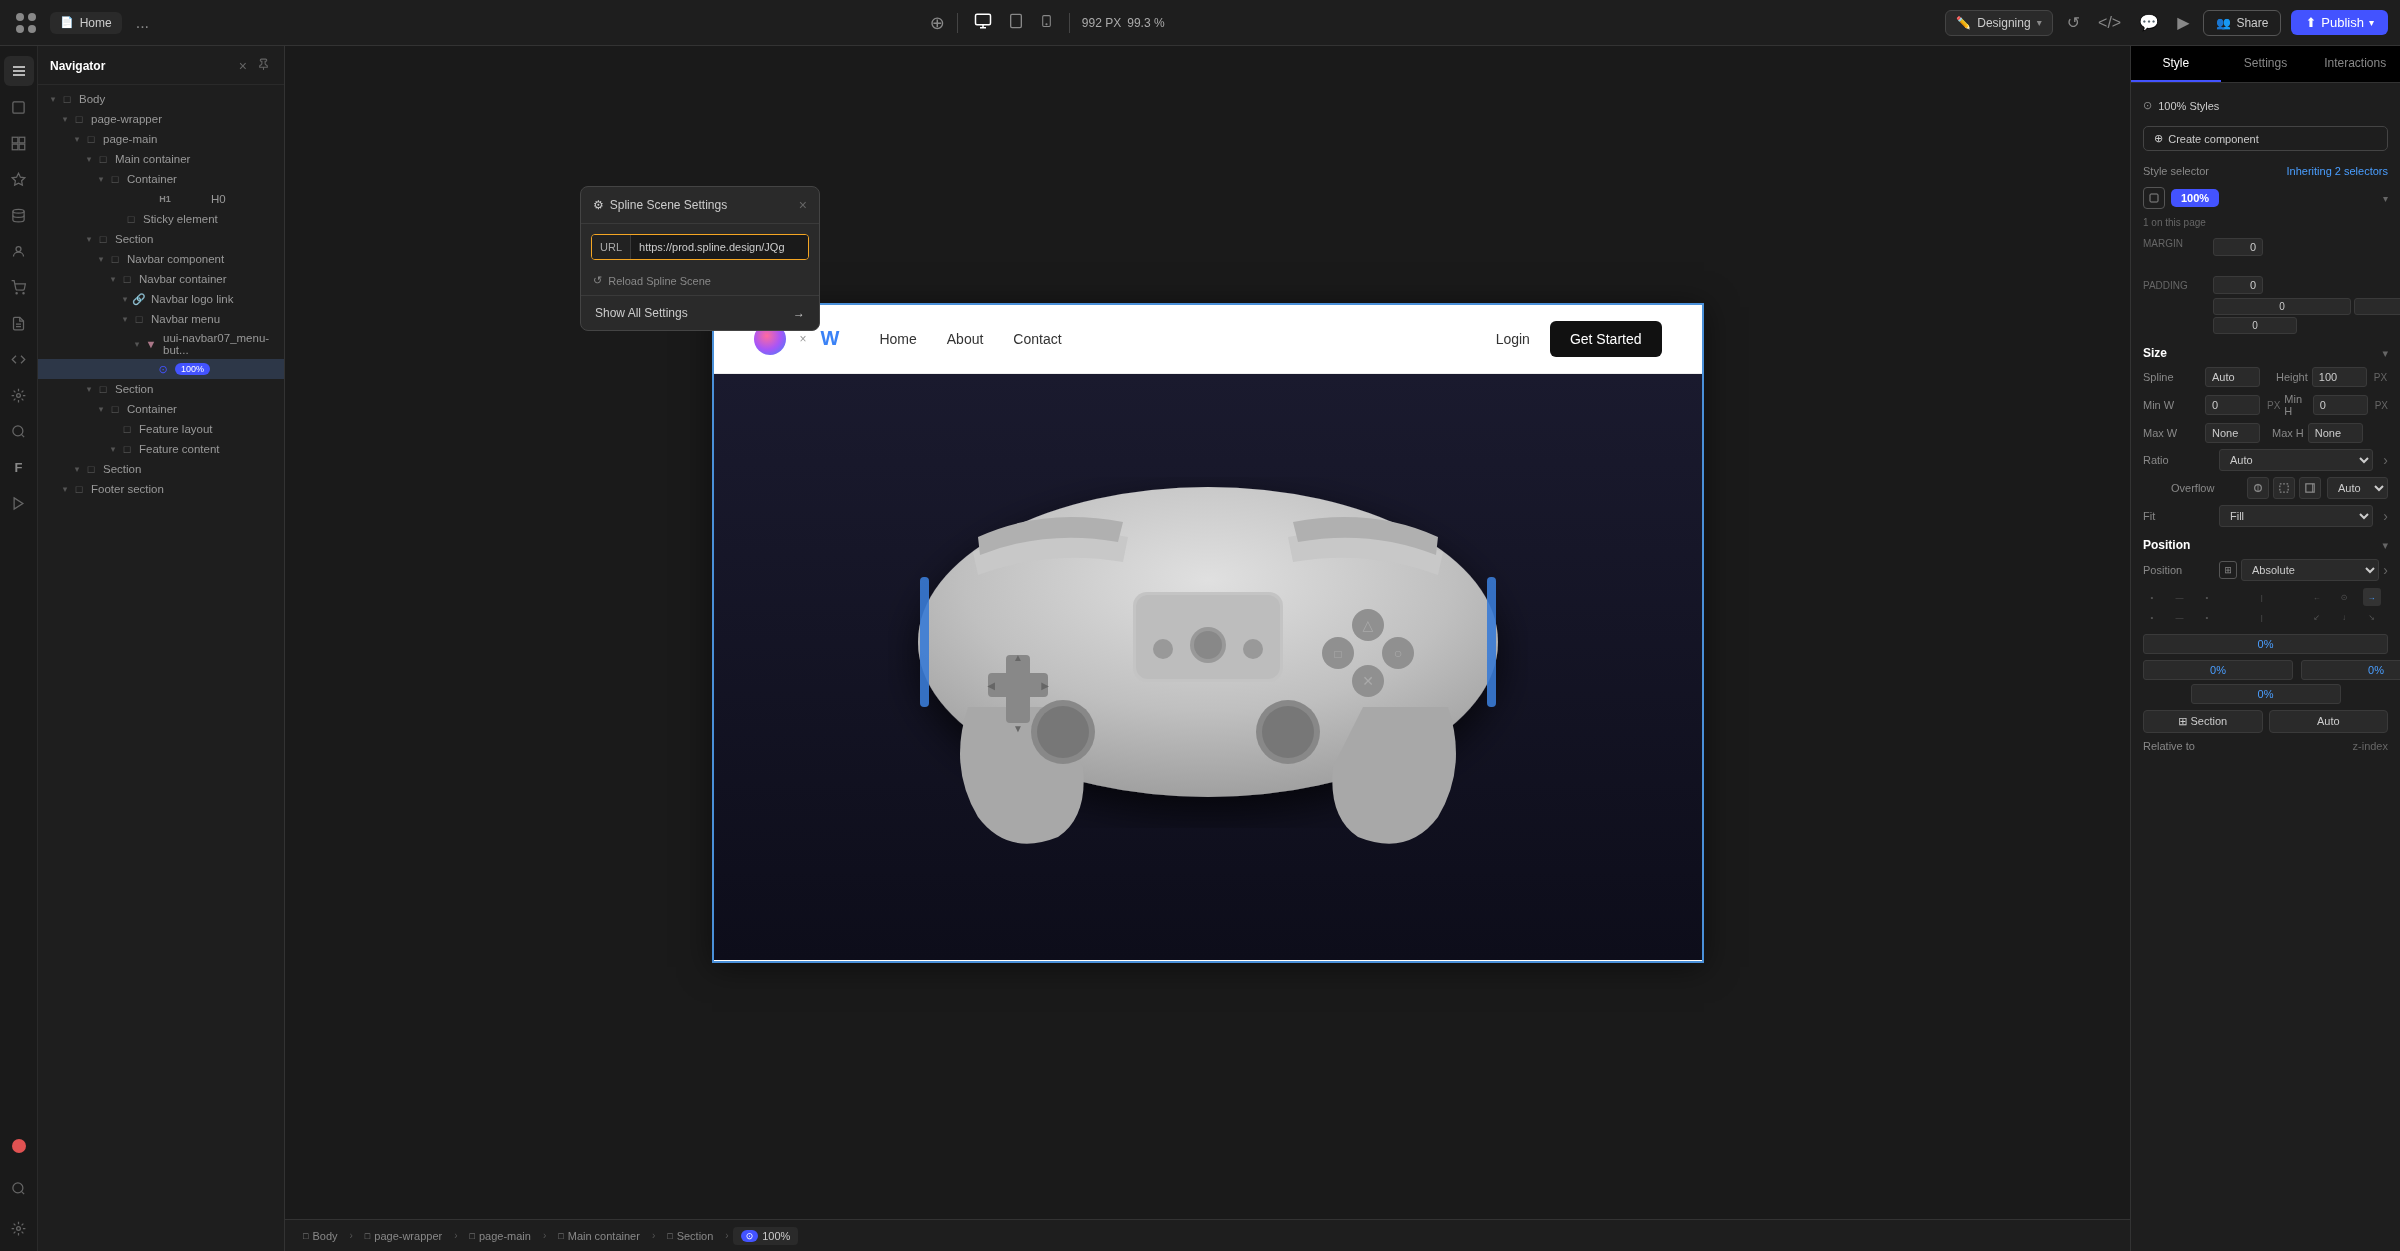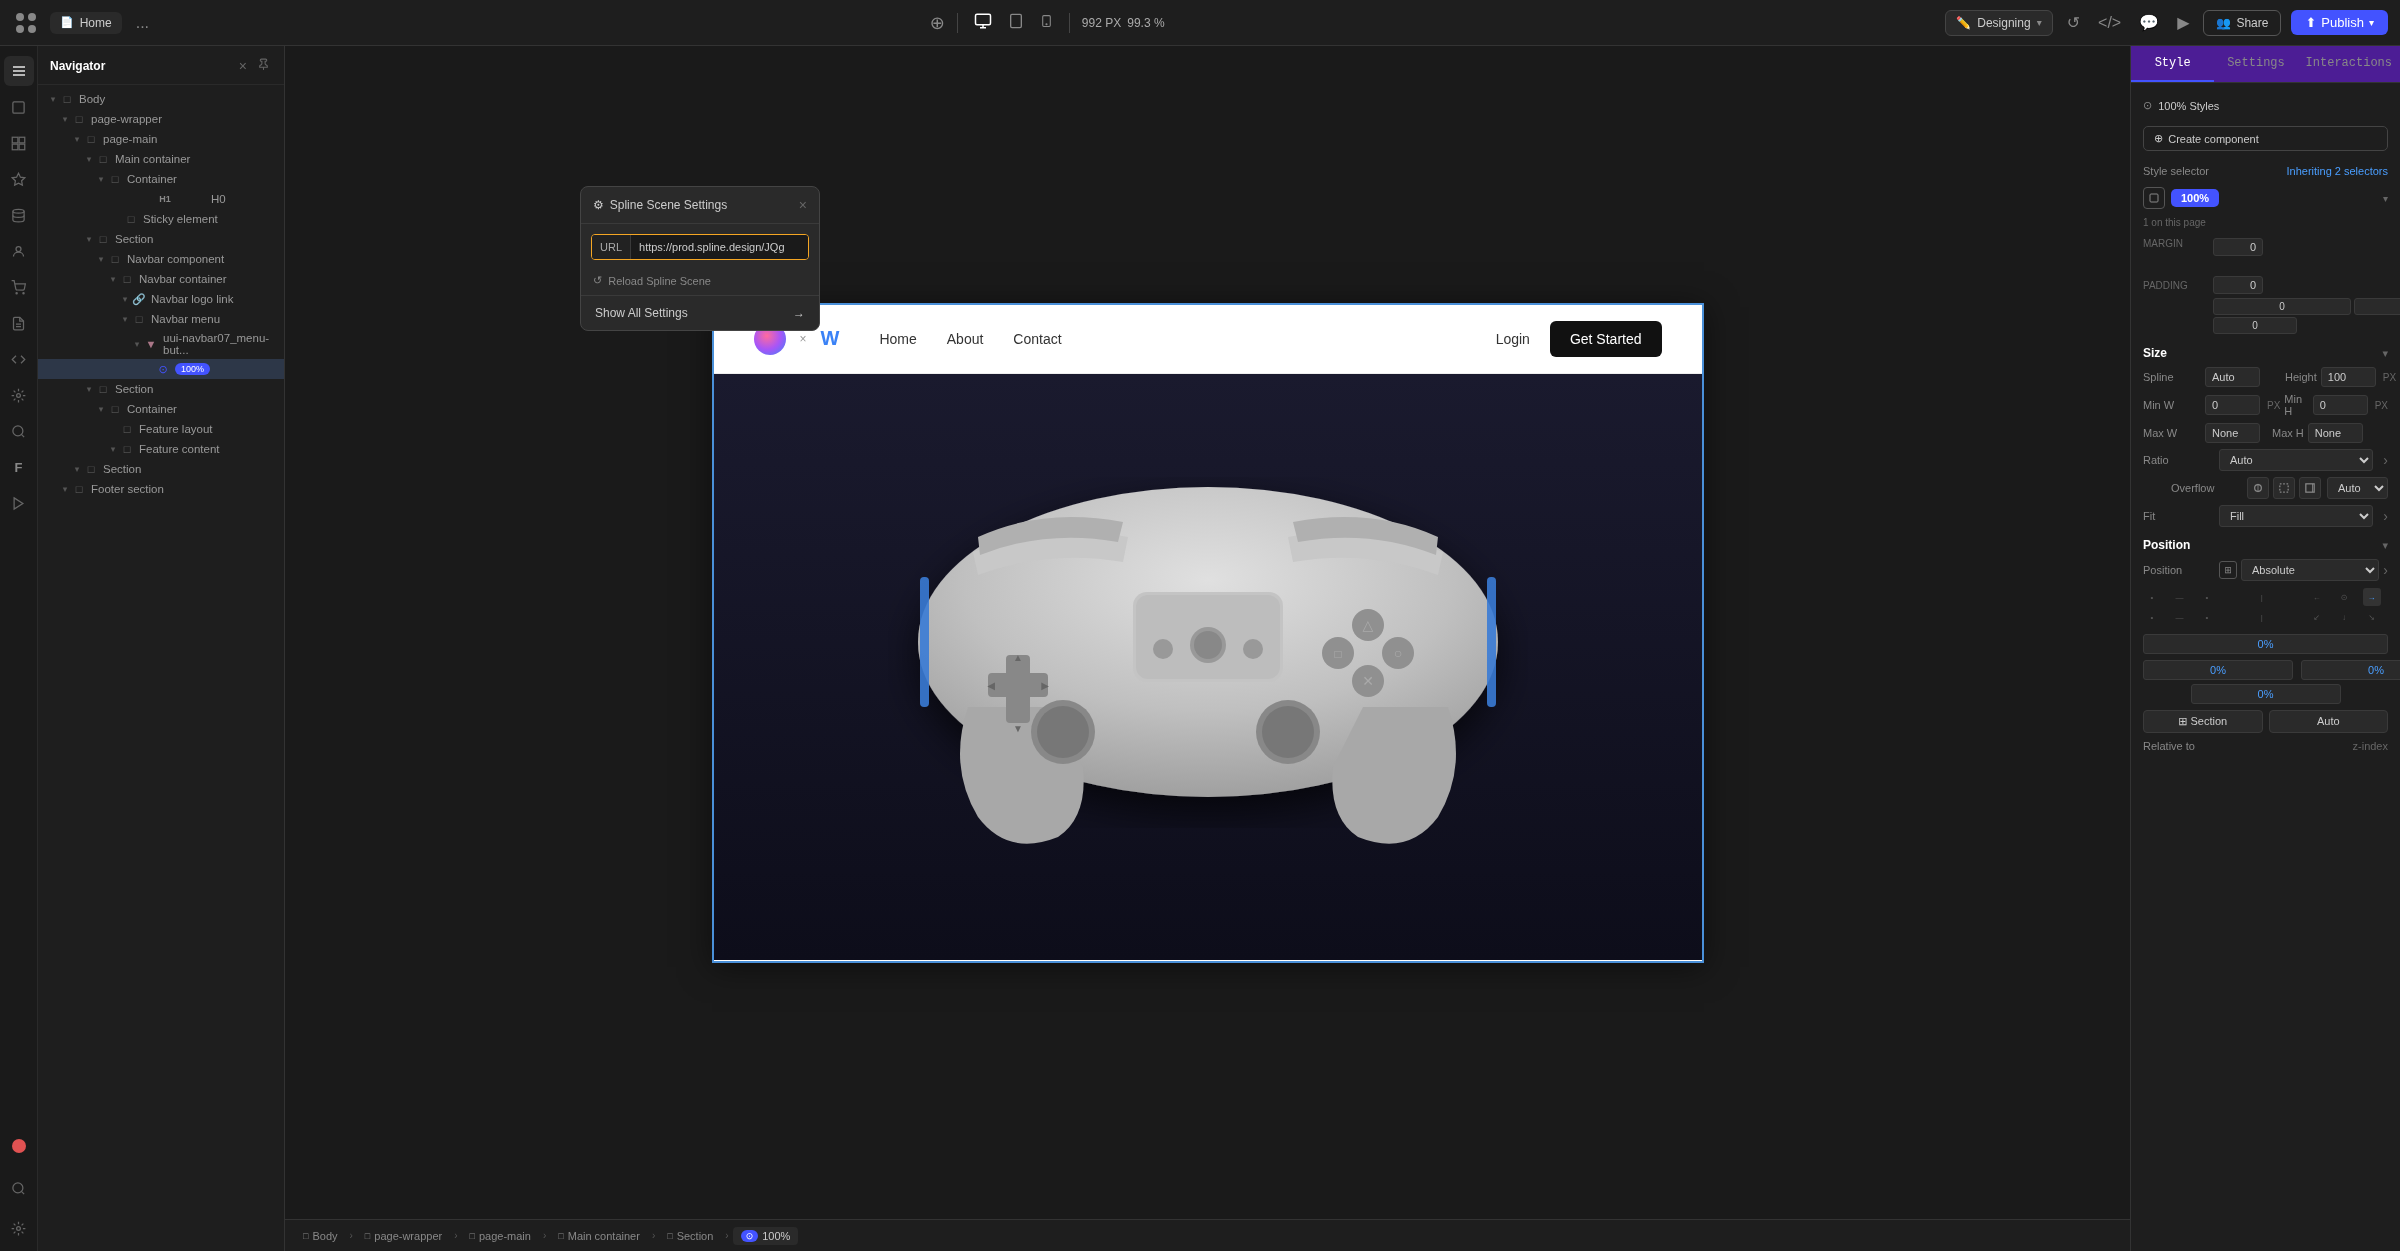--- a/index.html
+++ b/index.html
@@ -200,21 +200,21 @@
 
     
     .right-panel {
       width: 270px; min-width: 270px;
       background: #1e1e1e;
       border-left: 1px solid #333;
       display: flex; flex-direction: column;
       overflow: hidden;
     }
     .right-tabs {
-      display: flex; border-bottom: 1px solid #333; background: #4c1d95; font-family: Liberation Mono, monospace;
+      display: flex; border-bottom: 1px solid #333; background: #000000;
     }
     .right-tab {
       flex: 1; padding: 10px 8px;
       text-align: center; color: #888; font-size: 12px; cursor: pointer;
       border-bottom: 2px solid transparent;
     }
     .right-tab.active { color: #fff; border-bottom-color: #4353ff; }
     .right-content { flex: 1; overflow-y: auto; padding: 10px 0; }
     .create-component-btn {
       display: flex; align-items: center; gap: 5px;
@@ -801,21 +801,21 @@
       </div>
 
       <div class="section-header">
         <span class="section-title">Size</span>
         <span class="section-arrow">▾</span>
       </div>
 
       <div class="size-row">
         <span class="size-label">Spline</span>
         <input class="size-input" value="Auto" style="">
-        <span class="size-pair-label" style="margin-left:21px;">Height</span>
+        <span class="size-pair-label" style="margin-left:12px;">Height</span>
         <input class="size-pair-input" value="100" style="">
         <span style="color:#666;font-size:10px;margin-left:3px;">PX</span>
       </div>
 
       <div class="size-row">
         <span class="size-label">Min W</span>
         <input class="size-input" value="0" style="">
         <span style="color:#666;font-size:10px;margin-left:3px;">PX</span>
         <span class="size-pair-label" style="margin-left:0;">Min H</span>
         <input class="size-pair-input" value="0" style="">

